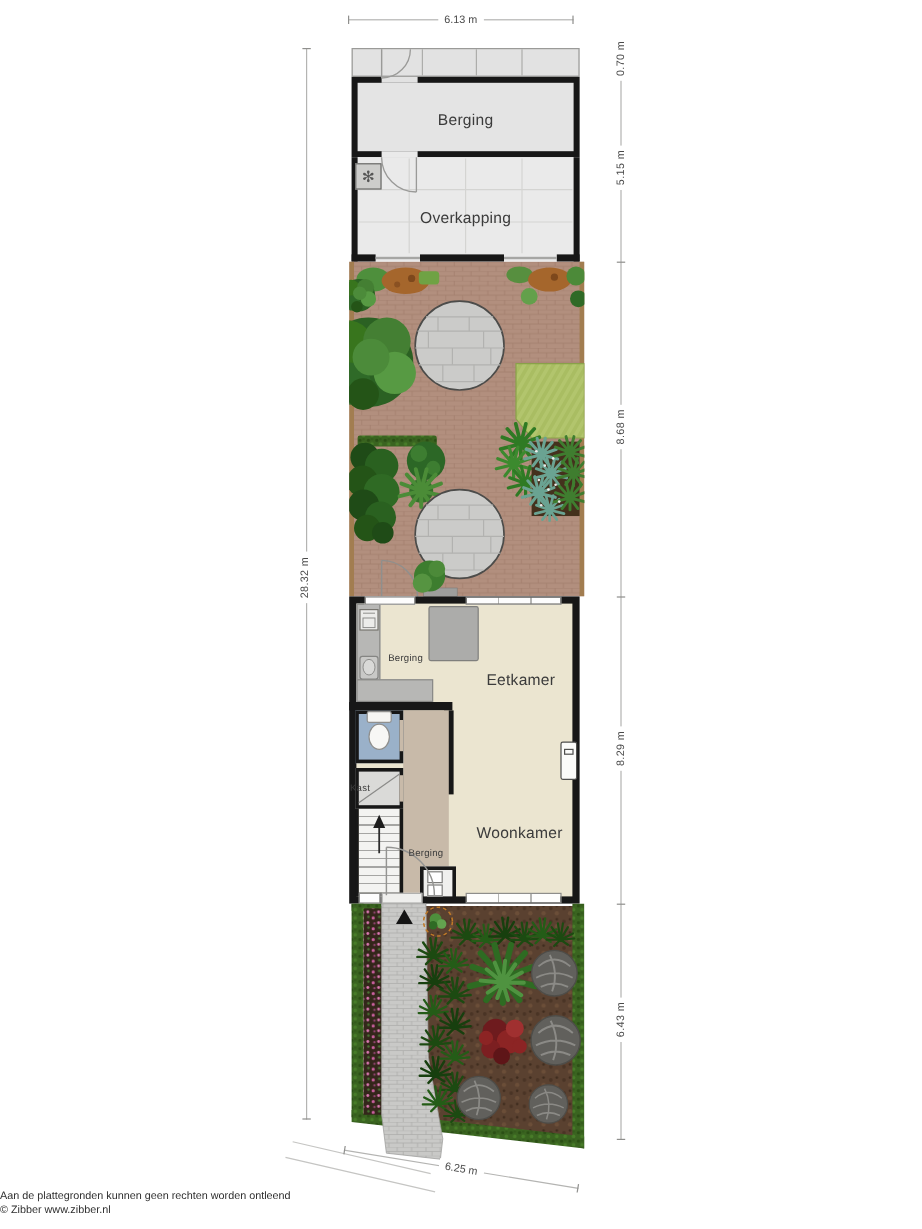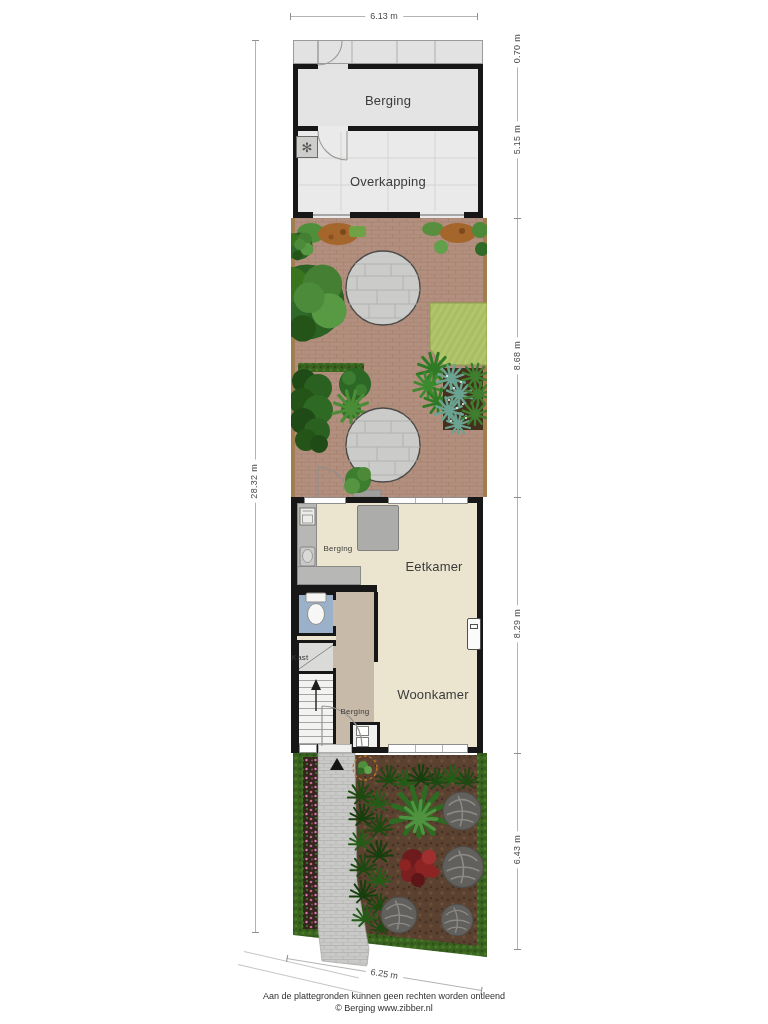--- a/index.html
+++ b/index.html
@@ -9,21 +9,21 @@
   .wall{position:absolute;background:#171717}
   .window{position:absolute;background:#fdfdfd;border:1px solid #8d8d8b}
   .room-label{position:absolute;transform:translate(-50%,-50%);font-size:13px;color:#3b3b3b;letter-spacing:.2px;white-space:nowrap}
   .room-label.sm{font-size:8px}
   .dline-h{position:absolute;height:1px;background:#b4b4b2}
   .dline-v{position:absolute;width:1px;background:#b4b4b2}
   .tick-v{position:absolute;width:1px;height:7px;background:#8f8f8d}
   .tick-h{position:absolute;width:7px;height:1px;background:#8f8f8d}
   .hlabel{position:absolute;transform:translate(-50%,-50%);background:#fff;padding:1px 5px;font-size:9px;color:#4a4a4a;white-space:nowrap}
   .vlabel{position:absolute;writing-mode:vertical-rl;transform:rotate(180deg);background:#fff;padding:4px 1px;font-size:9px;color:#4a4a4a;white-space:nowrap;letter-spacing:.3px}
-  .footer-line{position:absolute;left:0;width:768px;text-align:center;font-size:9px;color:#2e2e2e}
+  .footer-line{position:absolute;left:0;width:768px;text-align:left;font-size:9px;color:#2e2e2e}
   .meter{position:absolute;background:#fff;border:1px solid #7e7e7c}
   .swline{position:absolute;height:1px;background:#c5c5c3;transform-origin:left top}
 </style>
 </head>
 <body>
 
 <svg width="0" height="0" class="abs" aria-hidden="true">
 <defs>
   <pattern id="pavers" width="14" height="8" patternUnits="userSpaceOnUse">
     <rect width="14" height="8" fill="#b28f7e"></rect>
@@ -349,13 +349,13 @@
 <div class="vlabel" style="left:511px;top:831px">6.43 m</div>
 
 <div class="abs" style="left:288px;top:950px;width:198px;height:16px;transform:rotate(9.3deg);transform-origin:left top">
   <div class="dline-h" style="left:0;top:8px;width:198px"></div>
   <div class="tick-v" style="left:0;top:5px"></div>
   <div class="tick-v" style="left:197px;top:5px"></div>
   <span class="hlabel" style="left:99px;top:8px">6.25 m</span>
 </div>
 
 <div class="footer-line" style="top:991px">Aan de plattegronden kunnen geen rechten worden ontleend</div>
-<div class="footer-line" style="top:1003px">© Berging www.zibber.nl</div>
+<div class="footer-line" style="top:1003px">© Zibber www.zibber.nl</div>
 
 </body></html>

